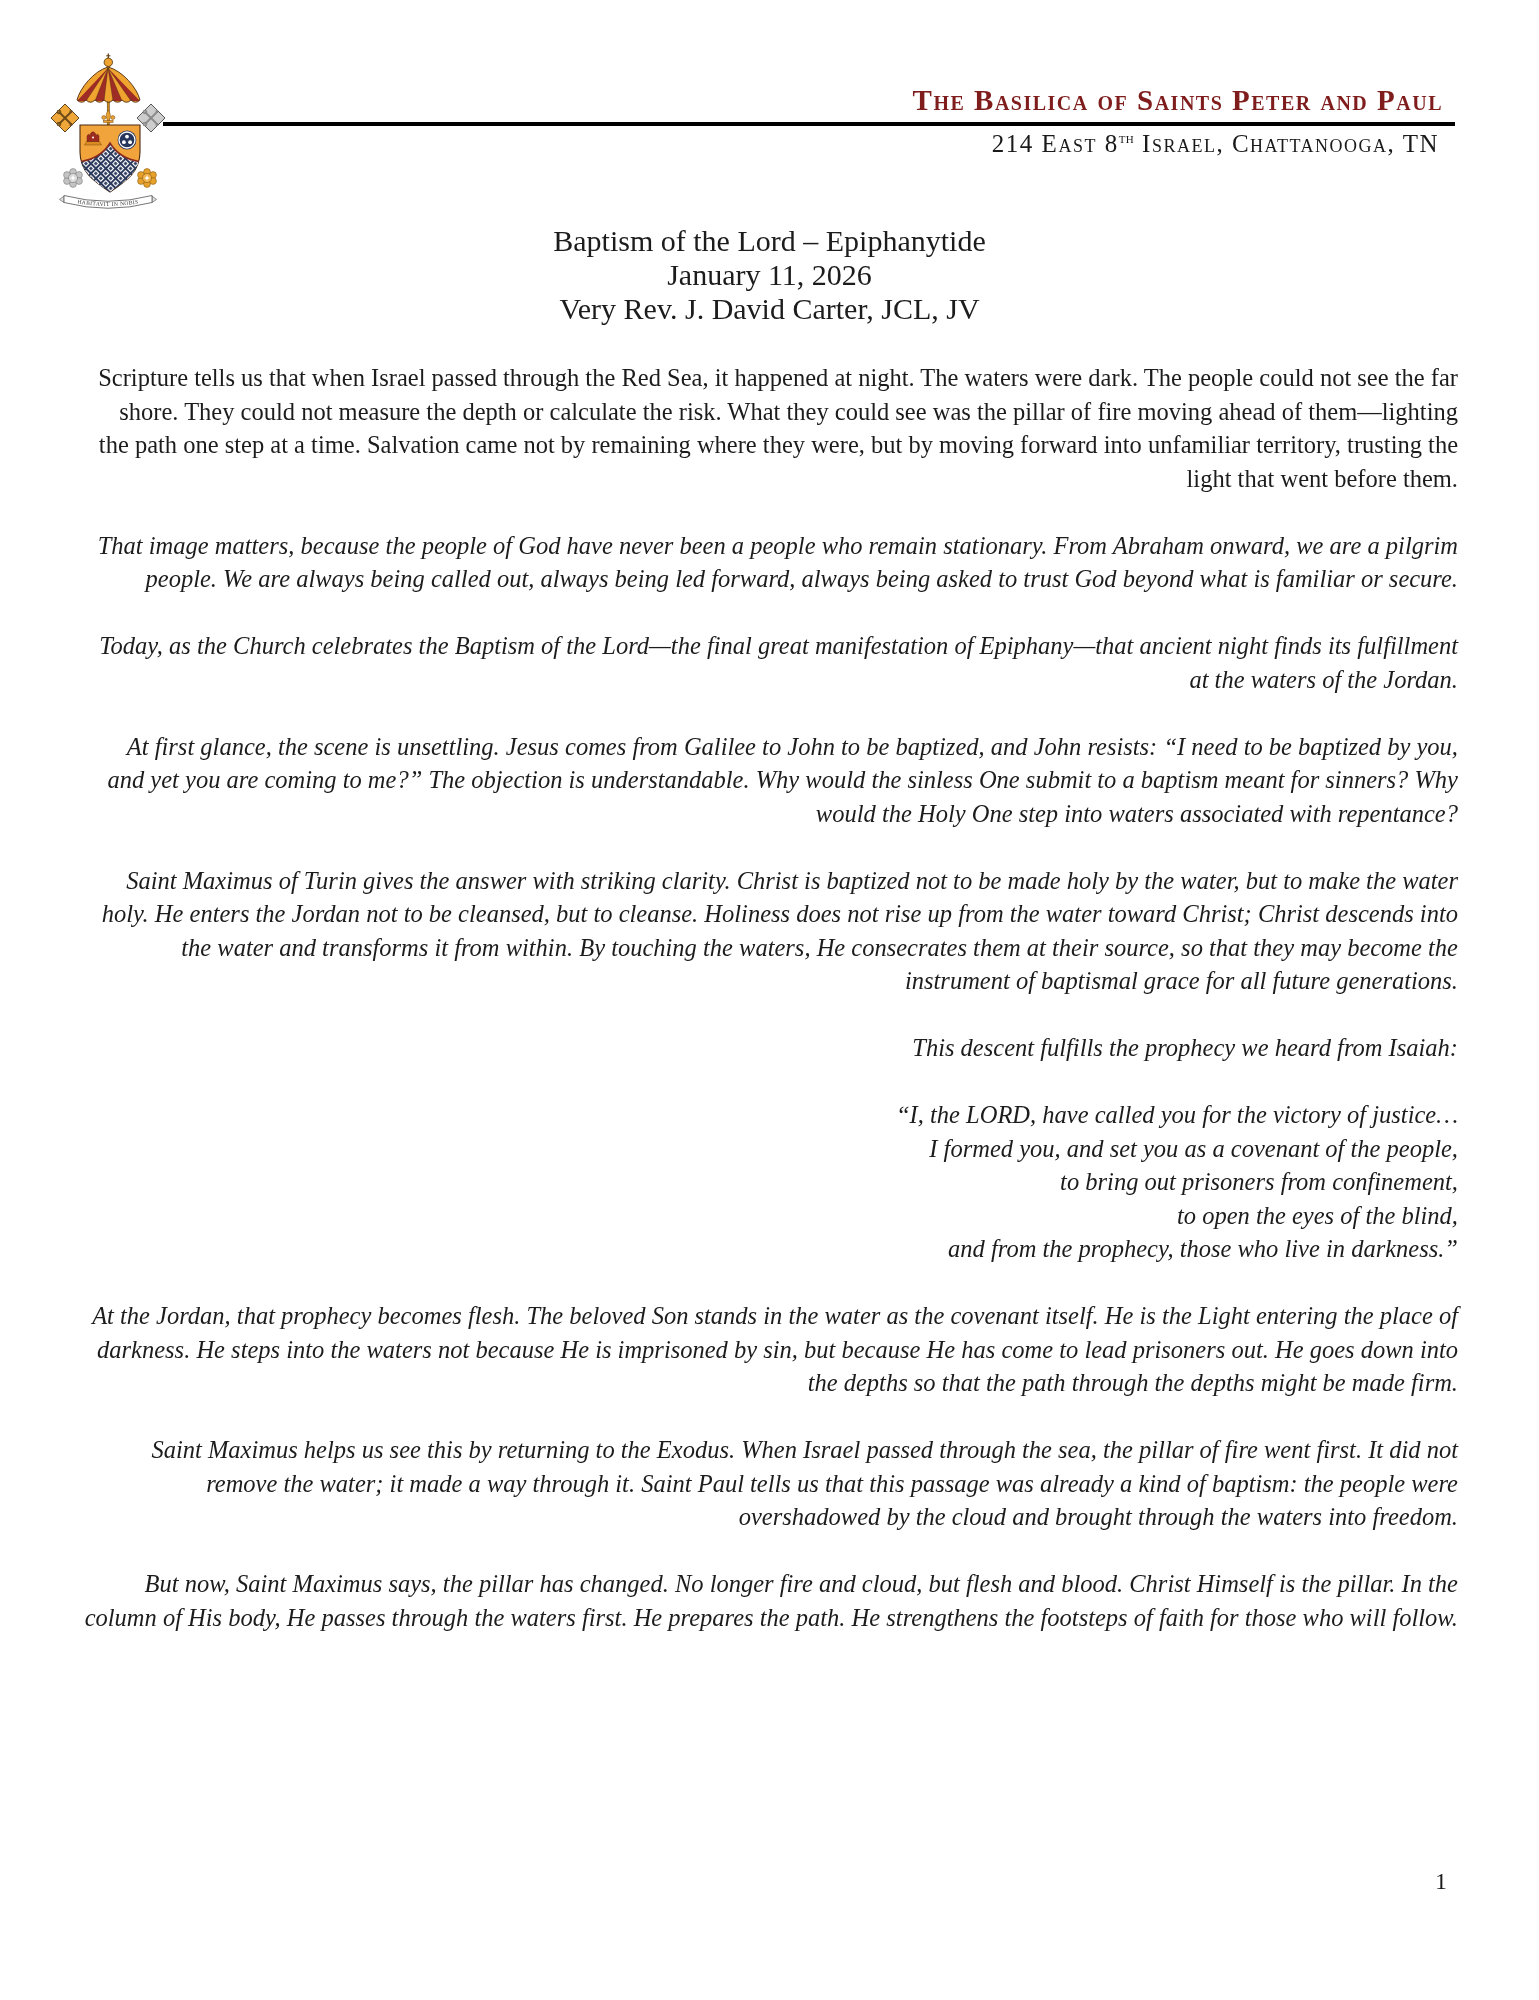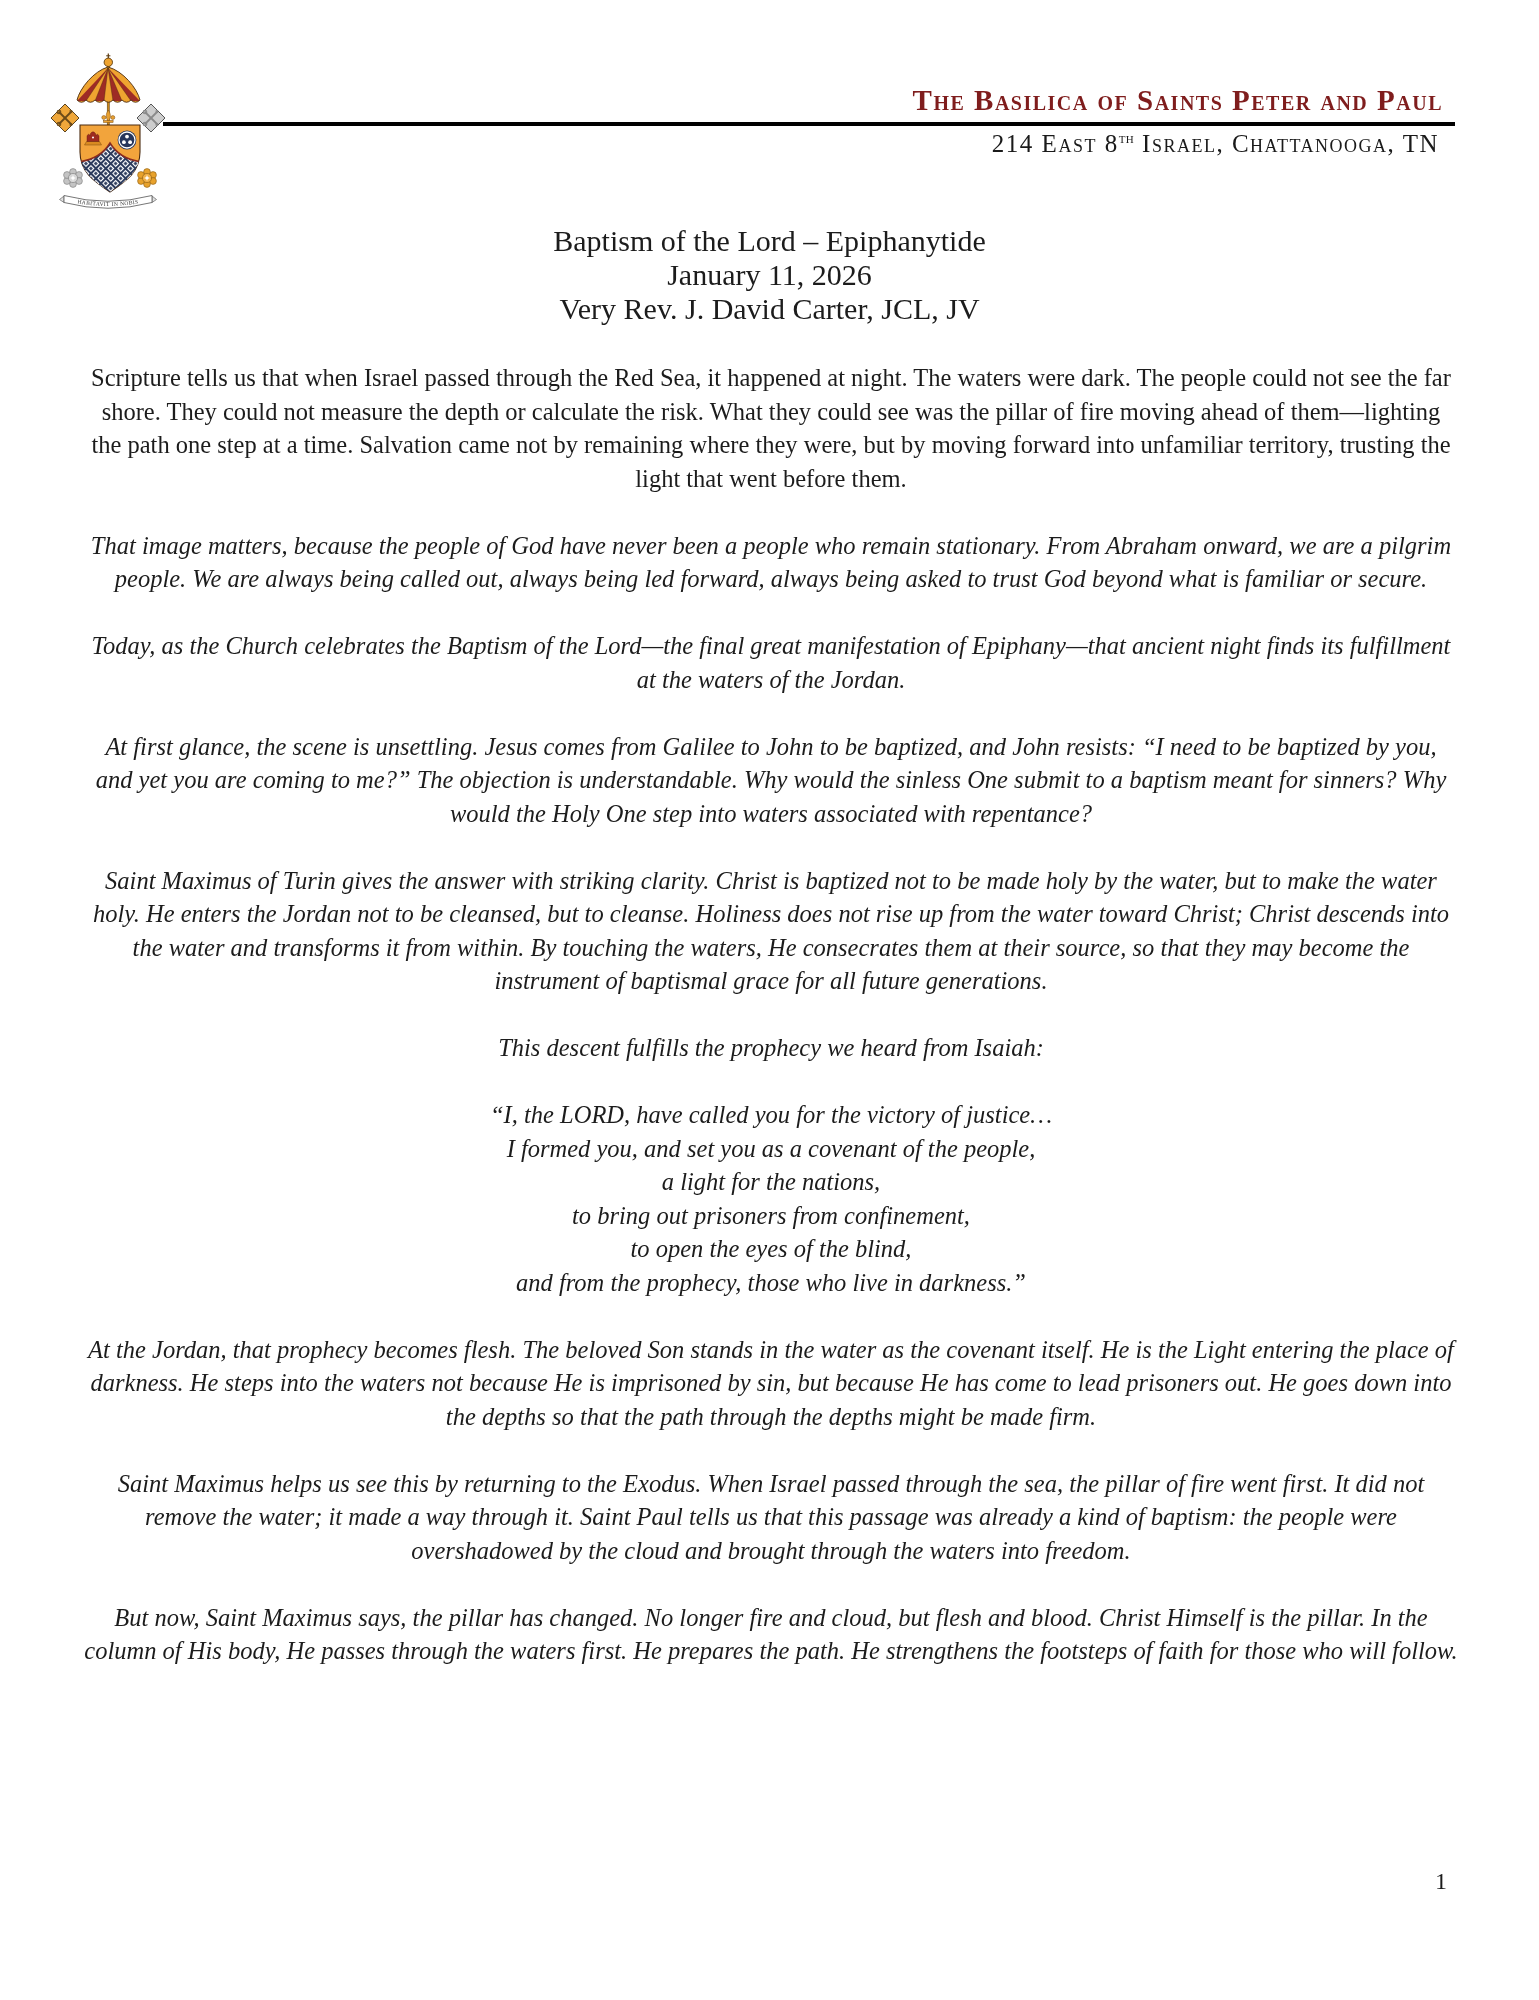--- a/index.html
+++ b/index.html
@@ -27,21 +27,21 @@
   }
   .org-address .sup{font-size:0.6em;vertical-align:9px;letter-spacing:0.5px;}
   
   .title-block{
     position:absolute;left:0;right:0;top:224px;
     text-align:center;font-size:30px;line-height:34px;color:#1c1c1c;
   }
   
   .doc-body{
     position:absolute;left:84px;top:361px;width:1374px;
-    font-size:24.5px;line-height:33.5px;text-align:center;color:#1c1c1c;
+    font-size:24.5px;line-height:33.5px;text-align:right;color:#1c1c1c;
   }
   .para{margin:0;}
   .para + .para{margin-top:33.5px;font-style:italic;}
   .verse-line{margin:0;}
   
   .page-number{
     position:absolute;top:1868px;right:92px;
     font-size:24px;color:#1c1c1c;
   }
 </style>
@@ -184,21 +184,20 @@
   <div class="doc-body">
       <div class="para">Scripture tells us that when Israel passed through the Red Sea, it happened at night. The waters were dark. The people could not see the far shore. They could not measure the depth or calculate the risk. What they could see was the pillar of fire moving ahead of them—lighting the path one step at a time. Salvation came not by remaining where they were, but by moving forward into unfamiliar territory, trusting the light that went before them.</div>
       <div class="para">That image matters, because the people of God have never been a people who remain stationary. From Abraham onward, we are a pilgrim people. We are always being called out, always being led forward, always being asked to trust God beyond what is familiar or secure.</div>
       <div class="para">Today, as the Church celebrates the Baptism of the Lord—the final great manifestation of Epiphany—that ancient night finds its fulfillment at the waters of the Jordan.</div>
       <div class="para">At first glance, the scene is unsettling. Jesus comes from Galilee to John to be baptized, and John resists: “I need to be baptized by you, and yet you are coming to me?” The objection is understandable. Why would the sinless One submit to a baptism meant for sinners? Why would the Holy One step into waters associated with repentance?</div>
       <div class="para">Saint Maximus of Turin gives the answer with striking clarity. Christ is baptized not to be made holy by the water, but to make the water holy. He enters the Jordan not to be cleansed, but to cleanse. Holiness does not rise up from the water toward Christ; Christ descends into the water and transforms it from within. By touching the waters, He consecrates them at their source, so that they may become the instrument of baptismal grace for all future generations.</div>
       <div class="para">This descent fulfills the prophecy we heard from Isaiah:</div>
       <div class="para verse">
         <div class="verse-line">“I, the LORD, have called you for the victory of justice…</div>
         <div class="verse-line">I formed you, and set you as a covenant of the people,</div>
-        <div class="verse-line">a light for the nations,</div>
         <div class="verse-line">to bring out prisoners from confinement,</div>
         <div class="verse-line">to open the eyes of the blind,</div>
         <div class="verse-line">and from the prophecy, those who live in darkness.”</div>
       </div>
       <div class="para">At the Jordan, that prophecy becomes flesh. The beloved Son stands in the water as the covenant itself. He is the Light entering the place of darkness. He steps into the waters not because He is imprisoned by sin, but because He has come to lead prisoners out. He goes down into the depths so that the path through the depths might be made firm.</div>
       <div class="para">Saint Maximus helps us see this by returning to the Exodus. When Israel passed through the sea, the pillar of fire went first. It did not remove the water; it made a way through it. Saint Paul tells us that this passage was already a kind of baptism: the people were overshadowed by the cloud and brought through the waters into freedom.</div>
       <div class="para">But now, Saint Maximus says, the pillar has changed. No longer fire and cloud, but flesh and blood. Christ Himself is the pillar. In the column of His body, He passes through the waters first. He prepares the path. He strengthens the footsteps of faith for those who will follow.</div>
     </div>
 
   <div class="page-number">1</div>

